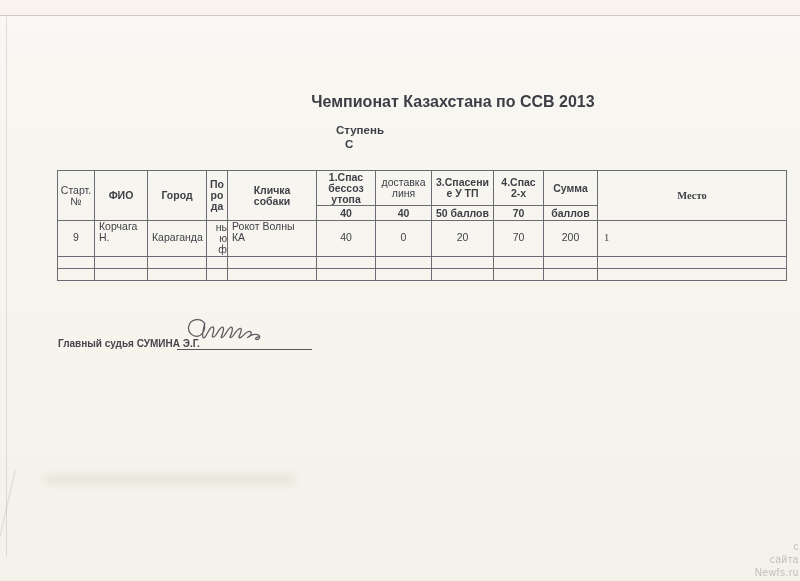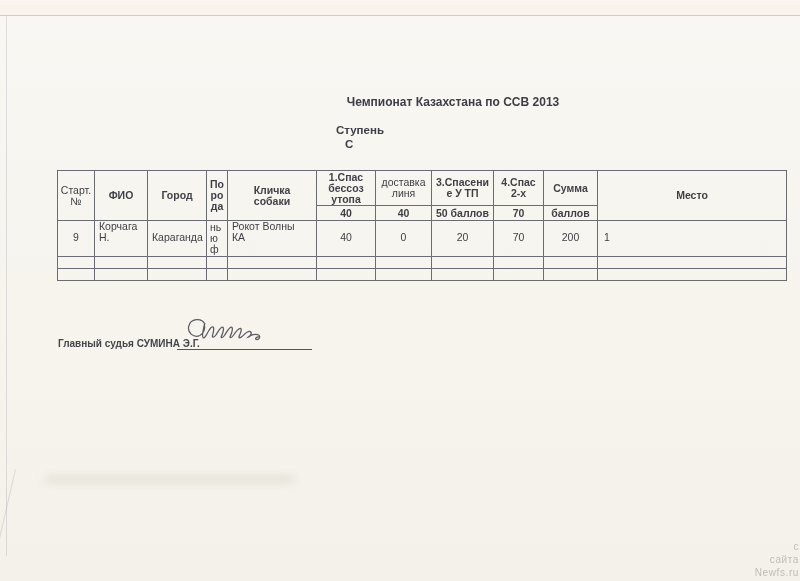--- a/index.html
+++ b/index.html
@@ -13,43 +13,43 @@
              border-bottom:1px solid rgba(190,180,170,0.65);}
   .left-edge{position:absolute;left:6px;top:16px;width:1px;height:540px;
              background:rgba(150,150,160,0.28);}
   .corner-crease{position:absolute;left:2px;top:468px;width:1px;height:115px;
                  transform:rotate(13deg);background:rgba(160,160,168,0.30);}
   .mid-smudge{position:absolute;left:45px;top:476px;width:250px;height:7px;
               background:rgba(215,209,197,0.55);filter:blur(4px);border-radius:4px;}
 
   
   .title-wrap{position:absolute;left:253px;top:95px;width:400px;text-align:center;
-              font-weight:bold;font-size:12px;line-height:14px;color:#3d3d46;}
+              font-weight:bold;font-size:16px;line-height:14px;color:#3d3d46;}
   .stage-label{position:absolute;left:323px;top:124px;font-weight:bold;font-size:11.5px;color:#3d3d46;margin-left:13px;}
   .stage-value{position:absolute;left:345px;top:138px;font-weight:bold;font-size:11.5px;color:#3d3d46;}
 
   
   table.results{position:absolute;left:57px;top:170px;border-collapse:collapse;
                 table-layout:fixed;width:730px;color:#3f3f47;}
   table.results td{border:1px solid #6b6b73;padding:0;overflow:hidden;
                    font-size:10.5px;line-height:11px;vertical-align:middle;text-align:center;}
-  td.no-r{border-right:none;}
+  td.no-r{border-right:none;font-family:Liberation Serif, serif;}
   tr.hdr-main{height:35px;}
   tr.hdr-sub{height:15px;}
   tr.data-row{height:35px;}
   tr.empty-row{height:12px;}
   .pre{white-space:pre-line;}
   .b{font-weight:bold;}
   .fs11{font-size:11px;line-height:12px;}
   .start-hdr{font-size:8.5px;line-height:11px;}
   .hdr-sub td{font-weight:bold;font-size:10px;}
   .place-h{text-align:left;padding-left:7px;}
   tr.data-row td{vertical-align:bottom;padding-bottom:13px;}
   tr.data-row td.ta-l{text-align:left;padding-left:4px;}
-  tr.data-row td.breed-cell{padding-left:3px;text-align:left;padding-bottom:1px;}
+  tr.data-row td.breed-cell{padding-left:3px;text-align:right;padding-bottom:1px;}
   tr.data-row td.place-cell{text-align:left;padding-left:6px;}
 
   
   .judge-label{position:absolute;left:58px;top:338px;font-size:10px;color:#45454c;font-weight:bold;}
   .sig-line{position:absolute;left:177px;top:331px;width:135px;height:18px;
             border-bottom:1px solid #55555c;}
   .sig-svg{position:absolute;left:186px;top:316px;}
 
   
   .watermark{position:absolute;right:1px;bottom:2px;text-align:right;

